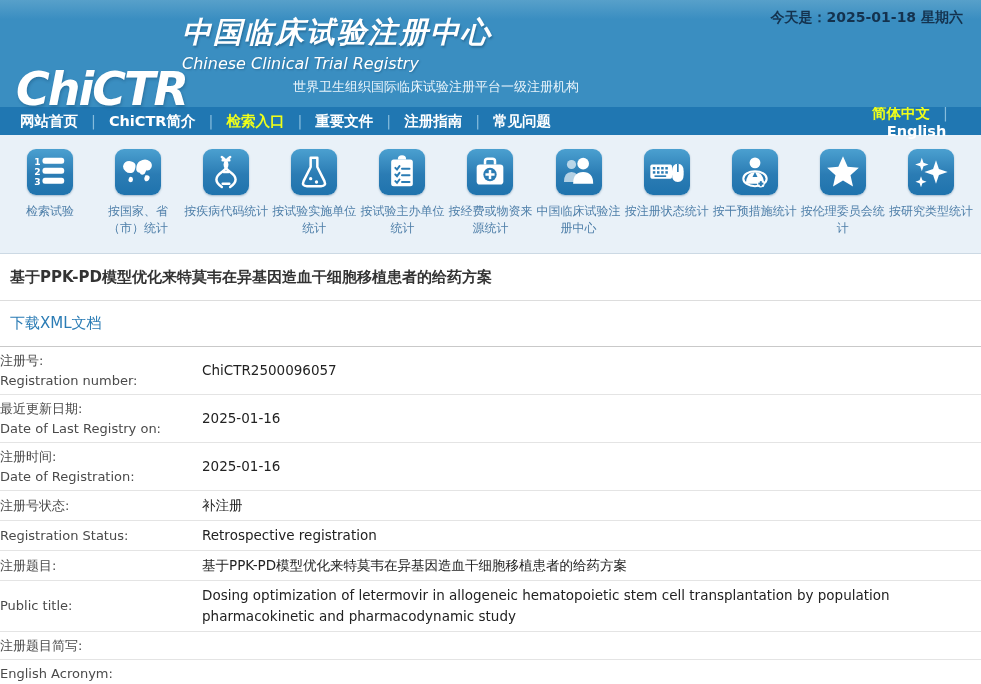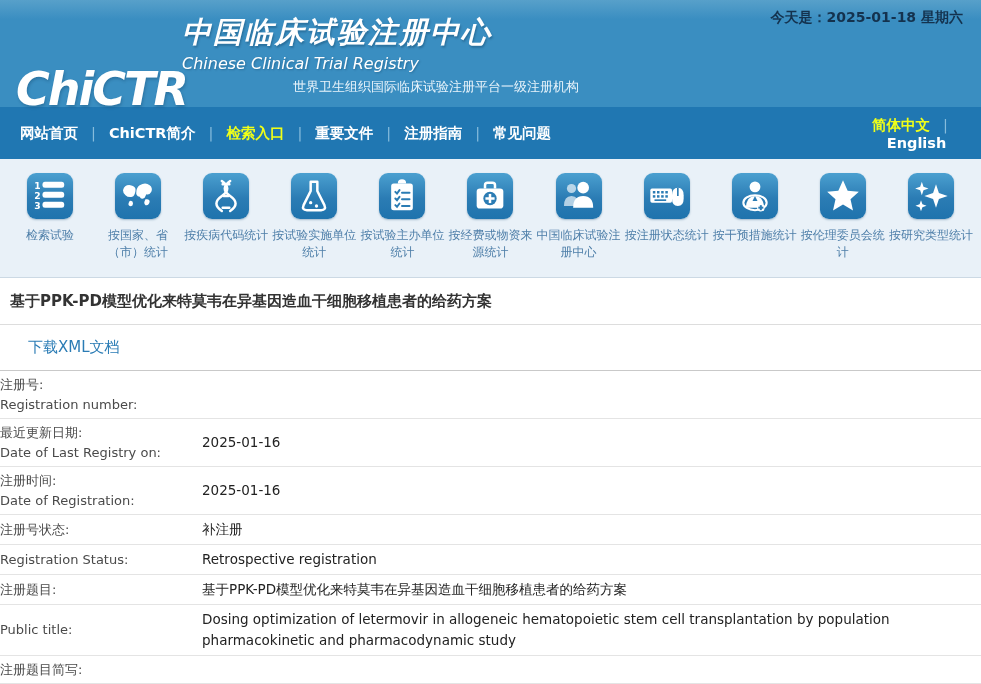--- a/index.html
+++ b/index.html
@@ -12,21 +12,21 @@
   .logo { position:absolute; left:16px; top:22px; font-size:46px; font-weight:bold;
     font-style:italic; color:#fff; letter-spacing:-2px; text-shadow:1px 2px 3px rgba(0,40,70,.25);margin-top:40px; }
   .htitles { position:absolute; left:182px; top:13px; color:#fff; }
   .title-zh { font-size:29px; font-weight:bold; font-style:italic; letter-spacing:2px;
     text-shadow:1px 2px 2px rgba(0,40,70,.3); }
   .title-en { font-size:16px; font-style:italic; margin-top:1px; text-shadow:1px 1px 2px rgba(0,40,70,.3); }
   .subtitle { position:absolute; left:293px; top:78px; font-size:13px; color:#e9f4fb; }
   .hdate { position:absolute; right:18px; top:9px; font-size:14px; font-weight:bold; color:#14324e; }
 
   
-  .navbar { display:flex; align-items:center; height:52px; background:#2077b2; padding:0 20px; }
+  .navbar { display:flex; align-items:center; height:28px; background:#2077b2; padding:0 20px; }
   .nav-item { color:#fff; font-weight:bold; font-size:14.5px; text-decoration:none; cursor:pointer; }
   .nav-item.active { color:#f0ff18; }
   .nav-left .nav-item:not(:last-child)::after,
   .nav-right .nav-item:not(:last-child)::after
     { content:"|"; color:#86bcdc; font-weight:normal; margin:0 13px; }
   .nav-left { display:flex; align-items:center; }
   .nav-right { display:flex; align-items:center; margin-left:auto;flex-direction:column; }
   .nav-item.lang-zh { color:#f0ff18; }
 
   
@@ -35,21 +35,21 @@
   .tool { width:88px; display:flex; flex-direction:column; align-items:center; cursor:pointer; }
   .tile { width:46px; height:46px; border-radius:9px; flex-shrink:0;
     background:linear-gradient(180deg,#4ba0d0 0%,#2b7cb4 55%,#1f73ad 100%);
     box-shadow:0 1px 2px rgba(30,80,120,.35); display:flex; align-items:center; justify-content:center; }
   .tile svg { width:40px; height:40px; }
   .tlab { margin-top:8px; width:86px; font-size:12px; line-height:1.45; text-align:center; color:#4d7ea8; }
 
   
   .page-title { padding:14px 10px 13px 10px; font-size:15px; font-weight:bold; color:#333;
     border-bottom:1px solid #ddd; }
-  .download { padding:13px 28px; font-size:15px; color:#2b7cb5; border-bottom:1px solid #c9c9c9; cursor:pointer; }
+  .download { padding:13px 10px; font-size:15px; color:#2b7cb5; border-bottom:1px solid #c9c9c9; cursor:pointer; }
 
   .trow { display:flex; align-items:center; border-bottom:1px solid #e4e4e4; padding:4px 0; min-height:26px; }
   .tlabel { width:202px; flex-shrink:0; padding-right:12px;
     color:#4a4a4a; font-size:13px; line-height:1.5; }
   .tlabel span { display:block; }
   .tvalue { flex:1; font-size:13.5px; color:#222; line-height:1.55; padding-right:14px; }
 
   [data-bind]:empty { display:none; }
 </style>
 </head>
@@ -247,20 +247,21 @@
 <div class="page-title" data-bind="main.page_title">基于PPK-PD模型优化来特莫韦在异基因造血干细胞移植患者的给药方案</div>
 <div class="download" data-bind="main.download_link">下载XML文档</div>
 
 <div>
 
   <div class="trow">
     <div class="tlabel">
       <span data-bind="table.rows.0.label_zh">注册号:</span>
       <span data-bind="table.rows.0.label_en">Registration number:</span>
     </div>
+    <div class="tvalue" data-bind="table.rows.0.value">ChiCTR2500096057</div>
   </div>
 
   <div class="trow">
     <div class="tlabel">
       <span data-bind="table.rows.1.label_zh">最近更新日期:</span>
       <span data-bind="table.rows.1.label_en">Date of Last Registry on:</span>
     </div>
     <div class="tvalue" data-bind="table.rows.1.value">2025-01-16</div>
   </div>
 

